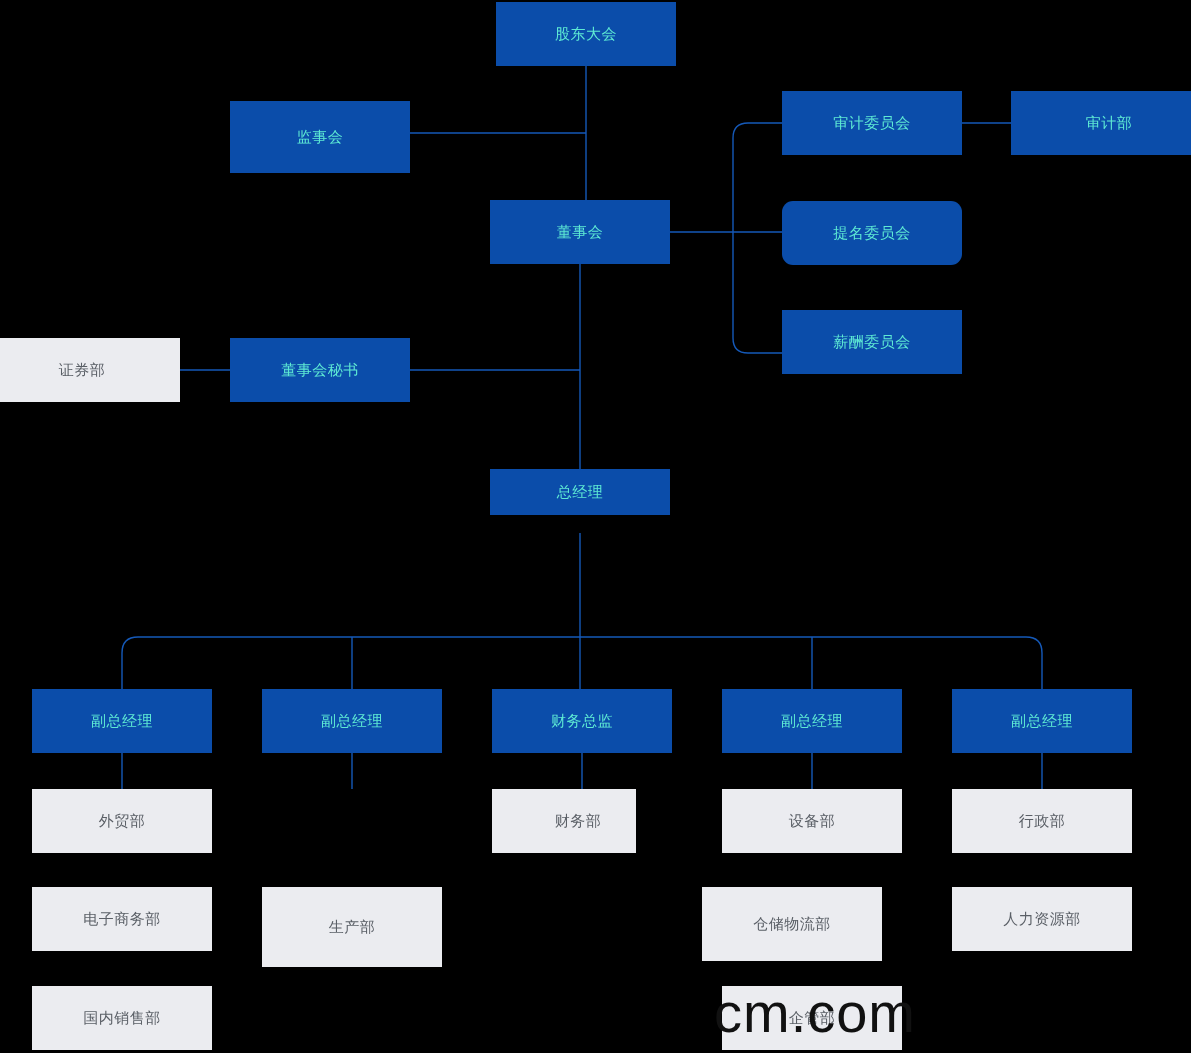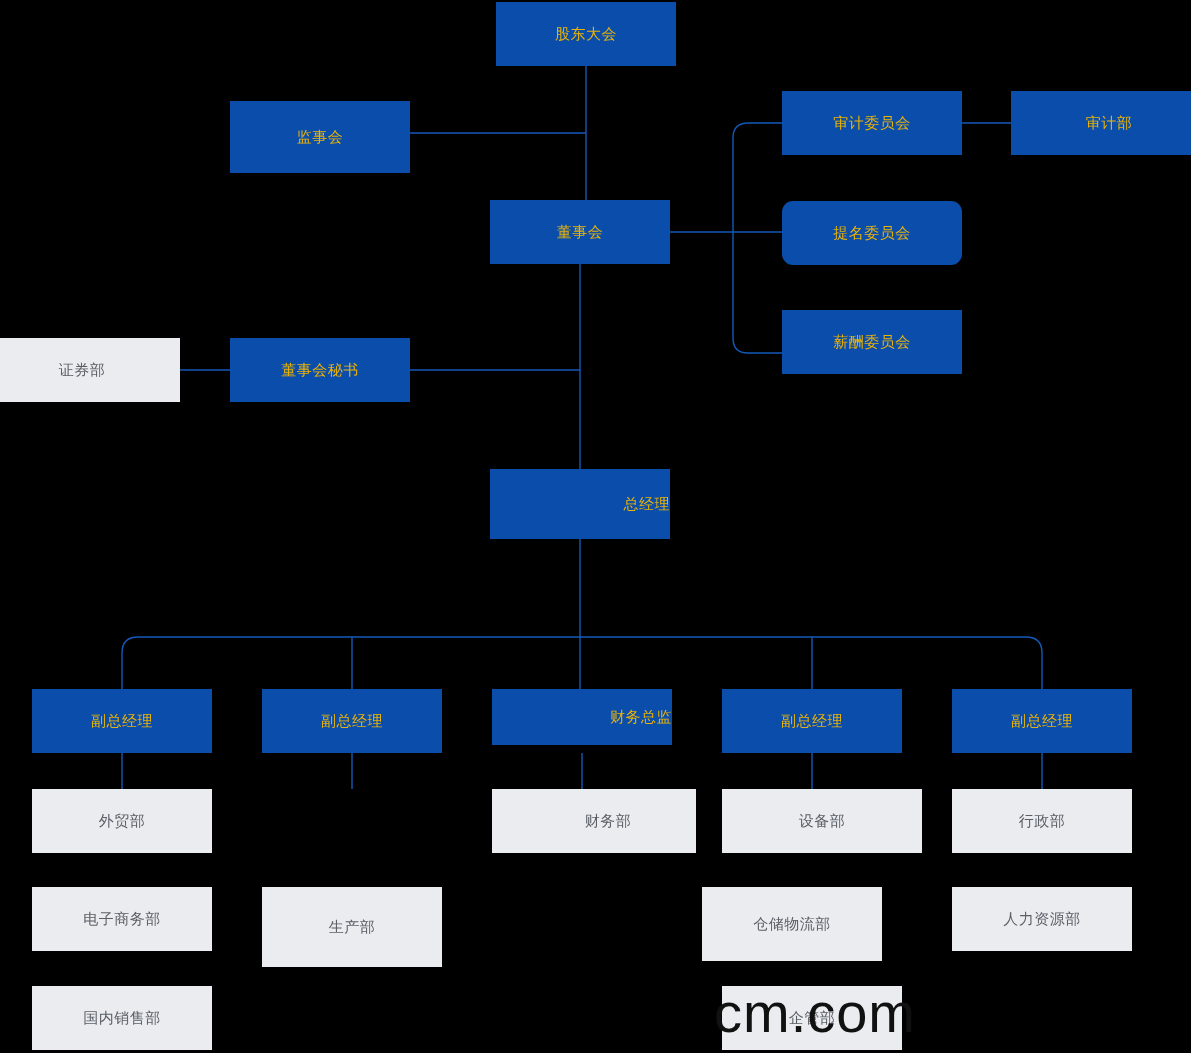--- a/index.html
+++ b/index.html
@@ -28,21 +28,21 @@
     display: flex;
     align-items: center;
     justify-content: center;
     box-sizing: border-box;
     text-align: center;
     line-height: 1.25;
     letter-spacing: 0.5px;
   }
   .node.blue {
     background: #0b4daa;
-    color: #eab308;
+    color: #5eead4;
     font-size: 15px;
   }
   .node.gray {
     background: #ebecf0;
     color: #5a5f६6;
     color: #5a5f66;
     font-size: 15px;
   }
   .watermark {
     position: absolute;
@@ -119,54 +119,54 @@
   </div>
 
   <div class="node gray" style="left:-16px;top:338px;width:196px;height:64px;">
     <span>证券部</span>
   </div>
 
   <div class="node blue" style="left:230px;top:338px;width:180px;height:64px;">
     <span>董事会秘书</span>
   </div>
 
-  <div class="node blue" style="left:490px;top:469px;width:180px;height:70px;justify-content:flex-end;">
+  <div class="node blue" style="left:490px;top:469px;width:180px;height:46px;">
     <span>总经理</span>
   </div>
 
   <div class="node blue" style="left:32px;top:689px;width:180px;height:64px;">
     <span>副总经理</span>
   </div>
 
   <div class="node blue" style="left:262px;top:689px;width:180px;height:64px;">
     <span>副总经理</span>
   </div>
 
-  <div class="node blue" style="left:492px;top:689px;width:180px;height:56px;justify-content:flex-end;">
+  <div class="node blue" style="left:492px;top:689px;width:180px;height:64px;">
     <span>财务总监</span>
   </div>
 
   <div class="node blue" style="left:722px;top:689px;width:180px;height:64px;">
     <span>副总经理</span>
   </div>
 
   <div class="node blue" style="left:952px;top:689px;width:180px;height:64px;">
     <span>副总经理</span>
   </div>
 
   <div class="node gray" style="left:32px;top:789px;width:180px;height:64px;">
     <span>外贸部</span>
   </div>
 
 
-  <div class="node gray" style="left:492px;top:789px;width:204px;height:64px;padding-left:28px;">
+  <div class="node gray" style="left:492px;top:789px;width:144px;height:64px;padding-left:28px;">
     <span>财务部</span>
   </div>
 
-  <div class="node gray" style="left:722px;top:789px;width:200px;height:64px;">
+  <div class="node gray" style="left:722px;top:789px;width:180px;height:64px;">
     <span>设备部</span>
   </div>
 
   <div class="node gray" style="left:952px;top:789px;width:180px;height:64px;">
     <span>行政部</span>
   </div>
 
   <div class="node gray" style="left:32px;top:887px;width:180px;height:64px;">
     <span>电子商务部</span>
   </div>

